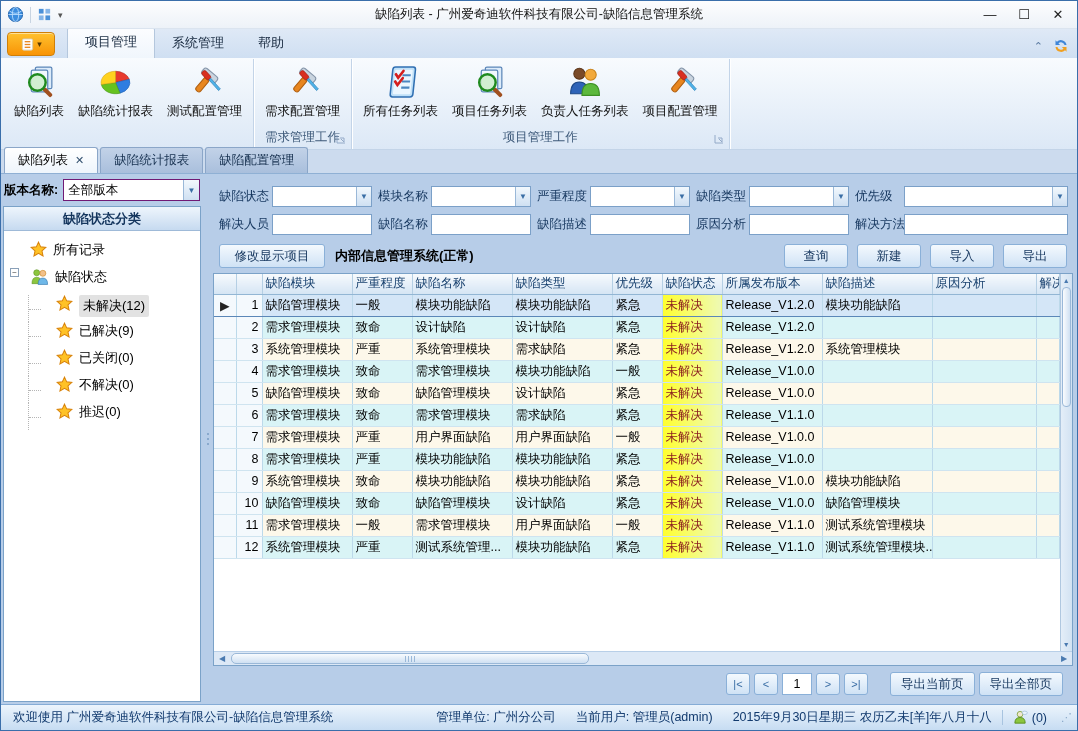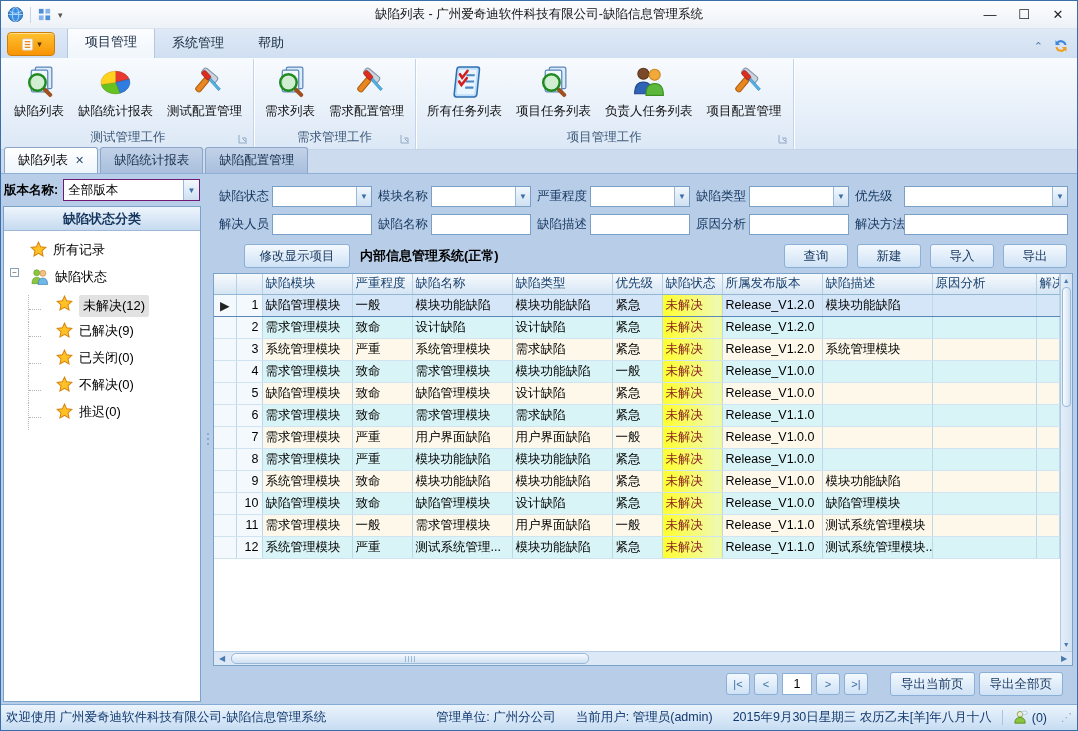--- a/index.html
+++ b/index.html
@@ -75,21 +75,21 @@
   .fgroup label { width:50px; font-size:12.5px; color:#15365e; white-space:nowrap; }
   .fgroup.wide label { width:46px; }
   .fsel, .ftext { width:100px; height:21px; background:#fff; border:1px solid #7ba0c8; display:flex; align-items:center; }
   .fgroup.wide .fsel, .fgroup.wide .ftext { width:164px; }
   .fsel .dbtn { margin-left:auto; width:15px; height:100%; background:linear-gradient(#f2f8fd,#cfe0f2); border-left:1px solid #9ab8d8; display:flex; align-items:center; justify-content:center; font-size:8px; color:#3a6ea5; }
   .ftext { border:1px solid #7ba0c8; }
   input.ftext { padding:0 3px; font-size:12px; }
 
   .ctoolbar { height:30px; display:flex; align-items:center; gap:10px; padding:0 10px 0 8px; flex:0 0 auto; }
   .btn { height:24px; background:linear-gradient(#f4f9fe,#cfe2f5); border:1px solid #8ab0d8; border-radius:3px; color:#15365e; font-size:12.5px; display:flex; align-items:center; justify-content:center; padding:0 10px; white-space:nowrap; }
-  .btn.modify { width:106px;margin-left:25px; }
+  .btn.modify { width:106px; }
   .sys-label { font-weight:bold; font-size:13px; color:#000; }
   .toolbar-actions { margin-left:auto; display:flex; gap:9px; }
   .toolbar-actions .btn { width:64px; }
 
   .grid-outer { flex:1; margin:2px 4px 0 2px; border:1px solid #7ba2c8; background:#fff; display:flex; flex-direction:column; min-height:0; }
   .grid-scroll { flex:1; display:flex; min-height:0; overflow:hidden; }
   table.grid { border-collapse:collapse; table-layout:fixed; width:845px; flex:0 0 auto; align-self:flex-start; }
   table.grid th { height:20px; background:linear-gradient(#f7fafd,#d5e5f4); border-right:1px solid #b5cfe4; border-bottom:1px solid #92b6d4; font-weight:normal; font-size:12.5px; color:#17406e; text-align:left; padding:0 3px; overflow:hidden; white-space:nowrap; }
   table.grid td { height:22px; border-right:1px solid #bcd9ea; border-bottom:1px solid #cfe4f0; font-size:12.5px; padding:0 3px; overflow:hidden; white-space:nowrap; }
   tr.odd td { background:#fdf8ea; }
@@ -109,21 +109,21 @@
   .hthumb i { display:block; width:10px; height:6px; background:repeating-linear-gradient(90deg,#9ab8d8 0 1px,transparent 1px 3px); }
 
   .pager-row { height:38px; display:flex; align-items:center; padding:0 14px 2px 16px; font-size:13px; flex:0 0 auto; }
   .pager-right { margin-left:auto; display:flex; align-items:center; gap:4px; }
   .pbtn { width:24px; height:22px; background:linear-gradient(#f4f9fe,#cfe2f5); border:1px solid #8ab0d8; border-radius:3px; color:#3a6ea5; font-size:11px; display:flex; align-items:center; justify-content:center; }
   .pinput { width:30px; height:22px; border:1px solid #8ab0d8; text-align:center; font-size:12.5px; background:#fff; }
   .pager-right .gap { width:14px; }
   .pager-right .btn { height:24px; }
 
   
-  .statusbar { height:26px; flex:0 0 auto; background:linear-gradient(#ecf4fc,#c6dcf2); border-top:1px solid #85acd6; display:flex; align-items:center; padding:0 6px 0 5px; color:#123a6e; font-size:12.5px; }
+  .statusbar { height:26px; flex:0 0 auto; background:linear-gradient(#ecf4fc,#c6dcf2); border-top:1px solid #85acd6; display:flex; align-items:center; padding:0 6px 0 12px; color:#123a6e; font-size:12.5px; }
   .statusbar .sp { flex:1; }
   .sitem { padding:0 10px; white-space:nowrap; }
   .sitem.div { border-left:1px solid #a8c4e0; }
   .grip { color:#8aa8c8; font-size:11px; letter-spacing:-1px; padding-left:4px; }
 </style>
 </head>
 <body>
 
 <div class="window">
 
@@ -221,42 +221,24 @@
                 </g>
                 <g transform="rotate(-42 24 16)">
                   <rect x="21.6" y="3" width="5" height="10" rx="2" fill="#d92f20" stroke="#a01a10" stroke-width="0.6"></rect>
                   <rect x="23" y="13" width="2.4" height="14" fill="#4fb2e8" stroke="#2a80b8" stroke-width="0.6"></rect>
                 </g>
               </svg>
             </span>
             <span class="rbtn-label">测试配置管理</span>
           </div>
       </div>
-      <div class="rgroup-label">
-        <span>测试管理工作</span>
-        <span class="launcher"><svg viewBox="0 0 10 10" width="10" height="10">
-              <path d="M1 1 v8 h8" fill="none" stroke="#7a94b8"></path>
-              <path d="M4 4 h4 v4 M8 8 L5 5" fill="none" stroke="#7a94b8"></path>
-            </svg></span>
-      </div>
     </div>
     <div class="rgroup">
       <div class="rgroup-buttons">
 
-          <div class="rbtn">
-            <span class="icon">
-              <svg viewBox="0 0 34 34">
-                <rect x="13" y="2" width="16" height="21" rx="1.5" fill="#dcebfa" stroke="#5b86b8" stroke-width="1.2"></rect>
-                <rect x="9" y="5" width="16" height="21" rx="1.5" fill="#f0f7fd" stroke="#5b86b8" stroke-width="1.2"></rect>
-                <rect x="21" y="21.5" width="11" height="4" rx="1.6" fill="#a05020" transform="rotate(45 22 23)"></rect>
-                <circle cx="15" cy="17" r="8" fill="#cdeccd" fill-opacity="0.9" stroke="#1f8a1f" stroke-width="2.4"></circle>
-              </svg>
-            </span>
-            <span class="rbtn-label">需求列表</span>
-          </div>
           <div class="rbtn">
             <span class="icon">
               <svg viewBox="0 0 34 34">
                 <g transform="rotate(40 17 17)">
                   <rect x="8" y="5" width="17" height="7" rx="2.5" fill="#c9d4df" stroke="#8494a8"></rect>
                   <rect x="14" y="12" width="5.5" height="16" rx="2.2" fill="#e8861f" stroke="#b05f10"></rect>
                 </g>
                 <g transform="rotate(-42 24 16)">
                   <rect x="21.6" y="3" width="5" height="10" rx="2" fill="#d92f20" stroke="#a01a10" stroke-width="0.6"></rect>
                   <rect x="23" y="13" width="2.4" height="14" fill="#4fb2e8" stroke="#2a80b8" stroke-width="0.6"></rect>

